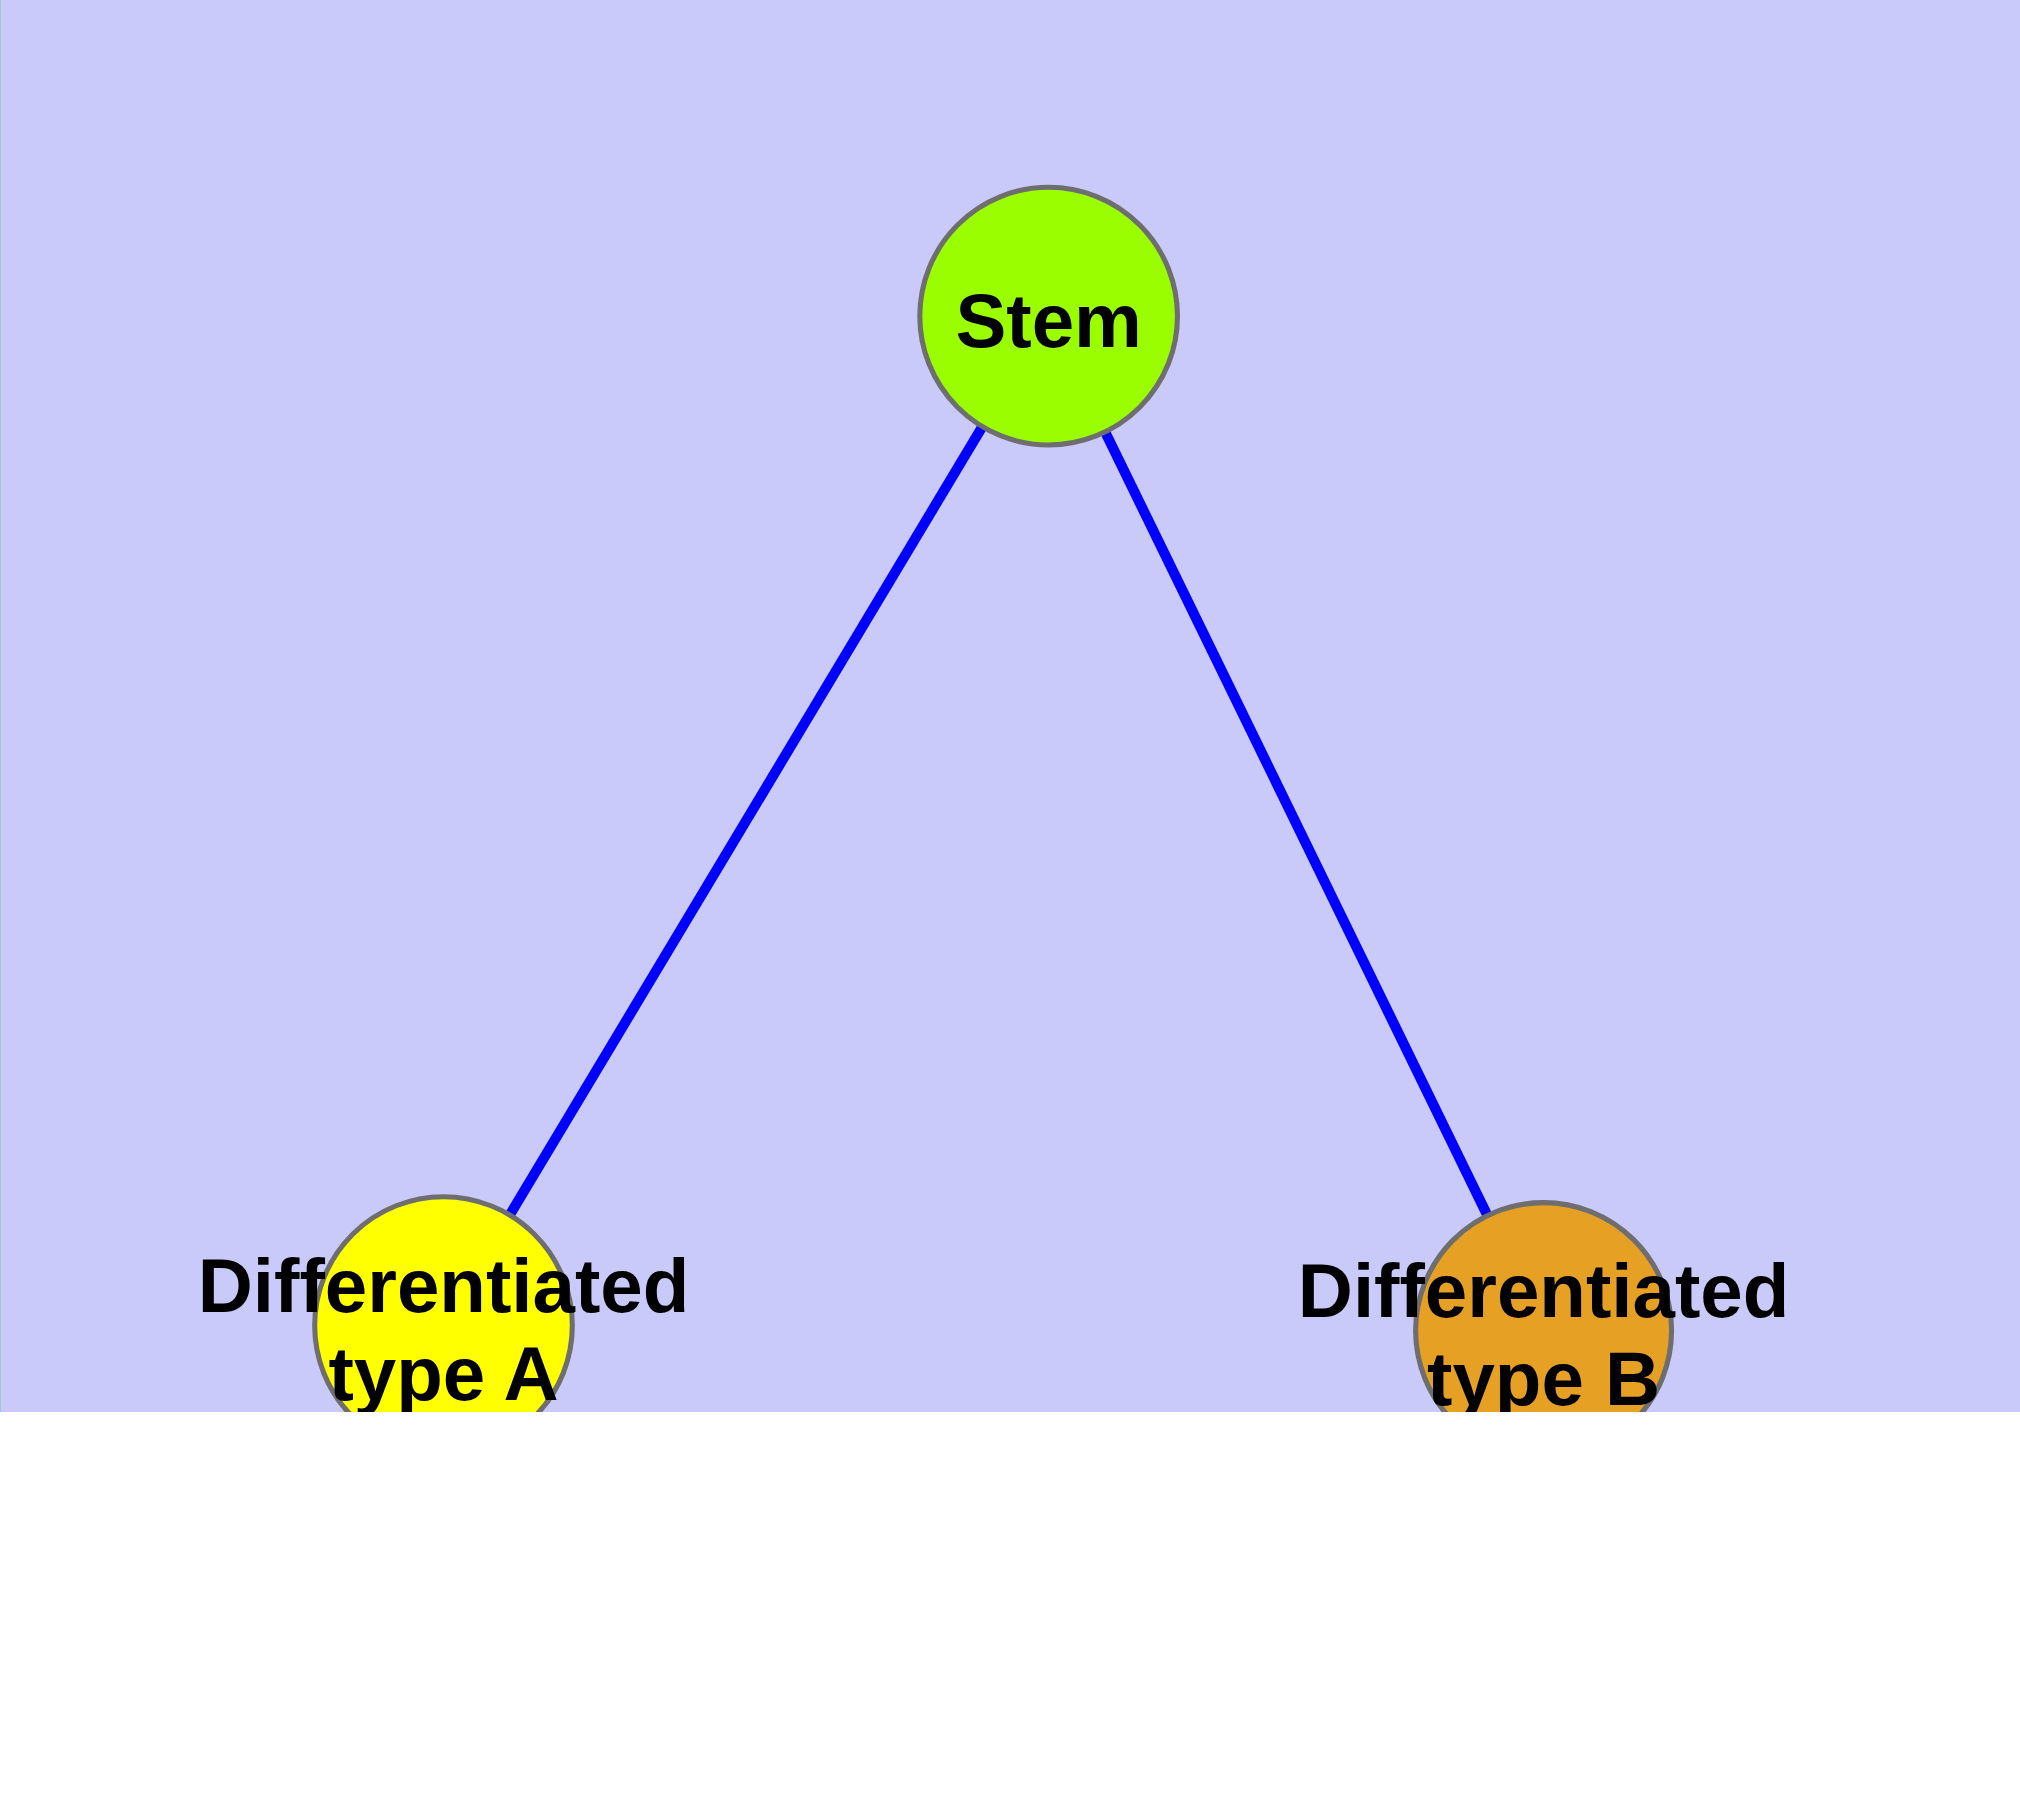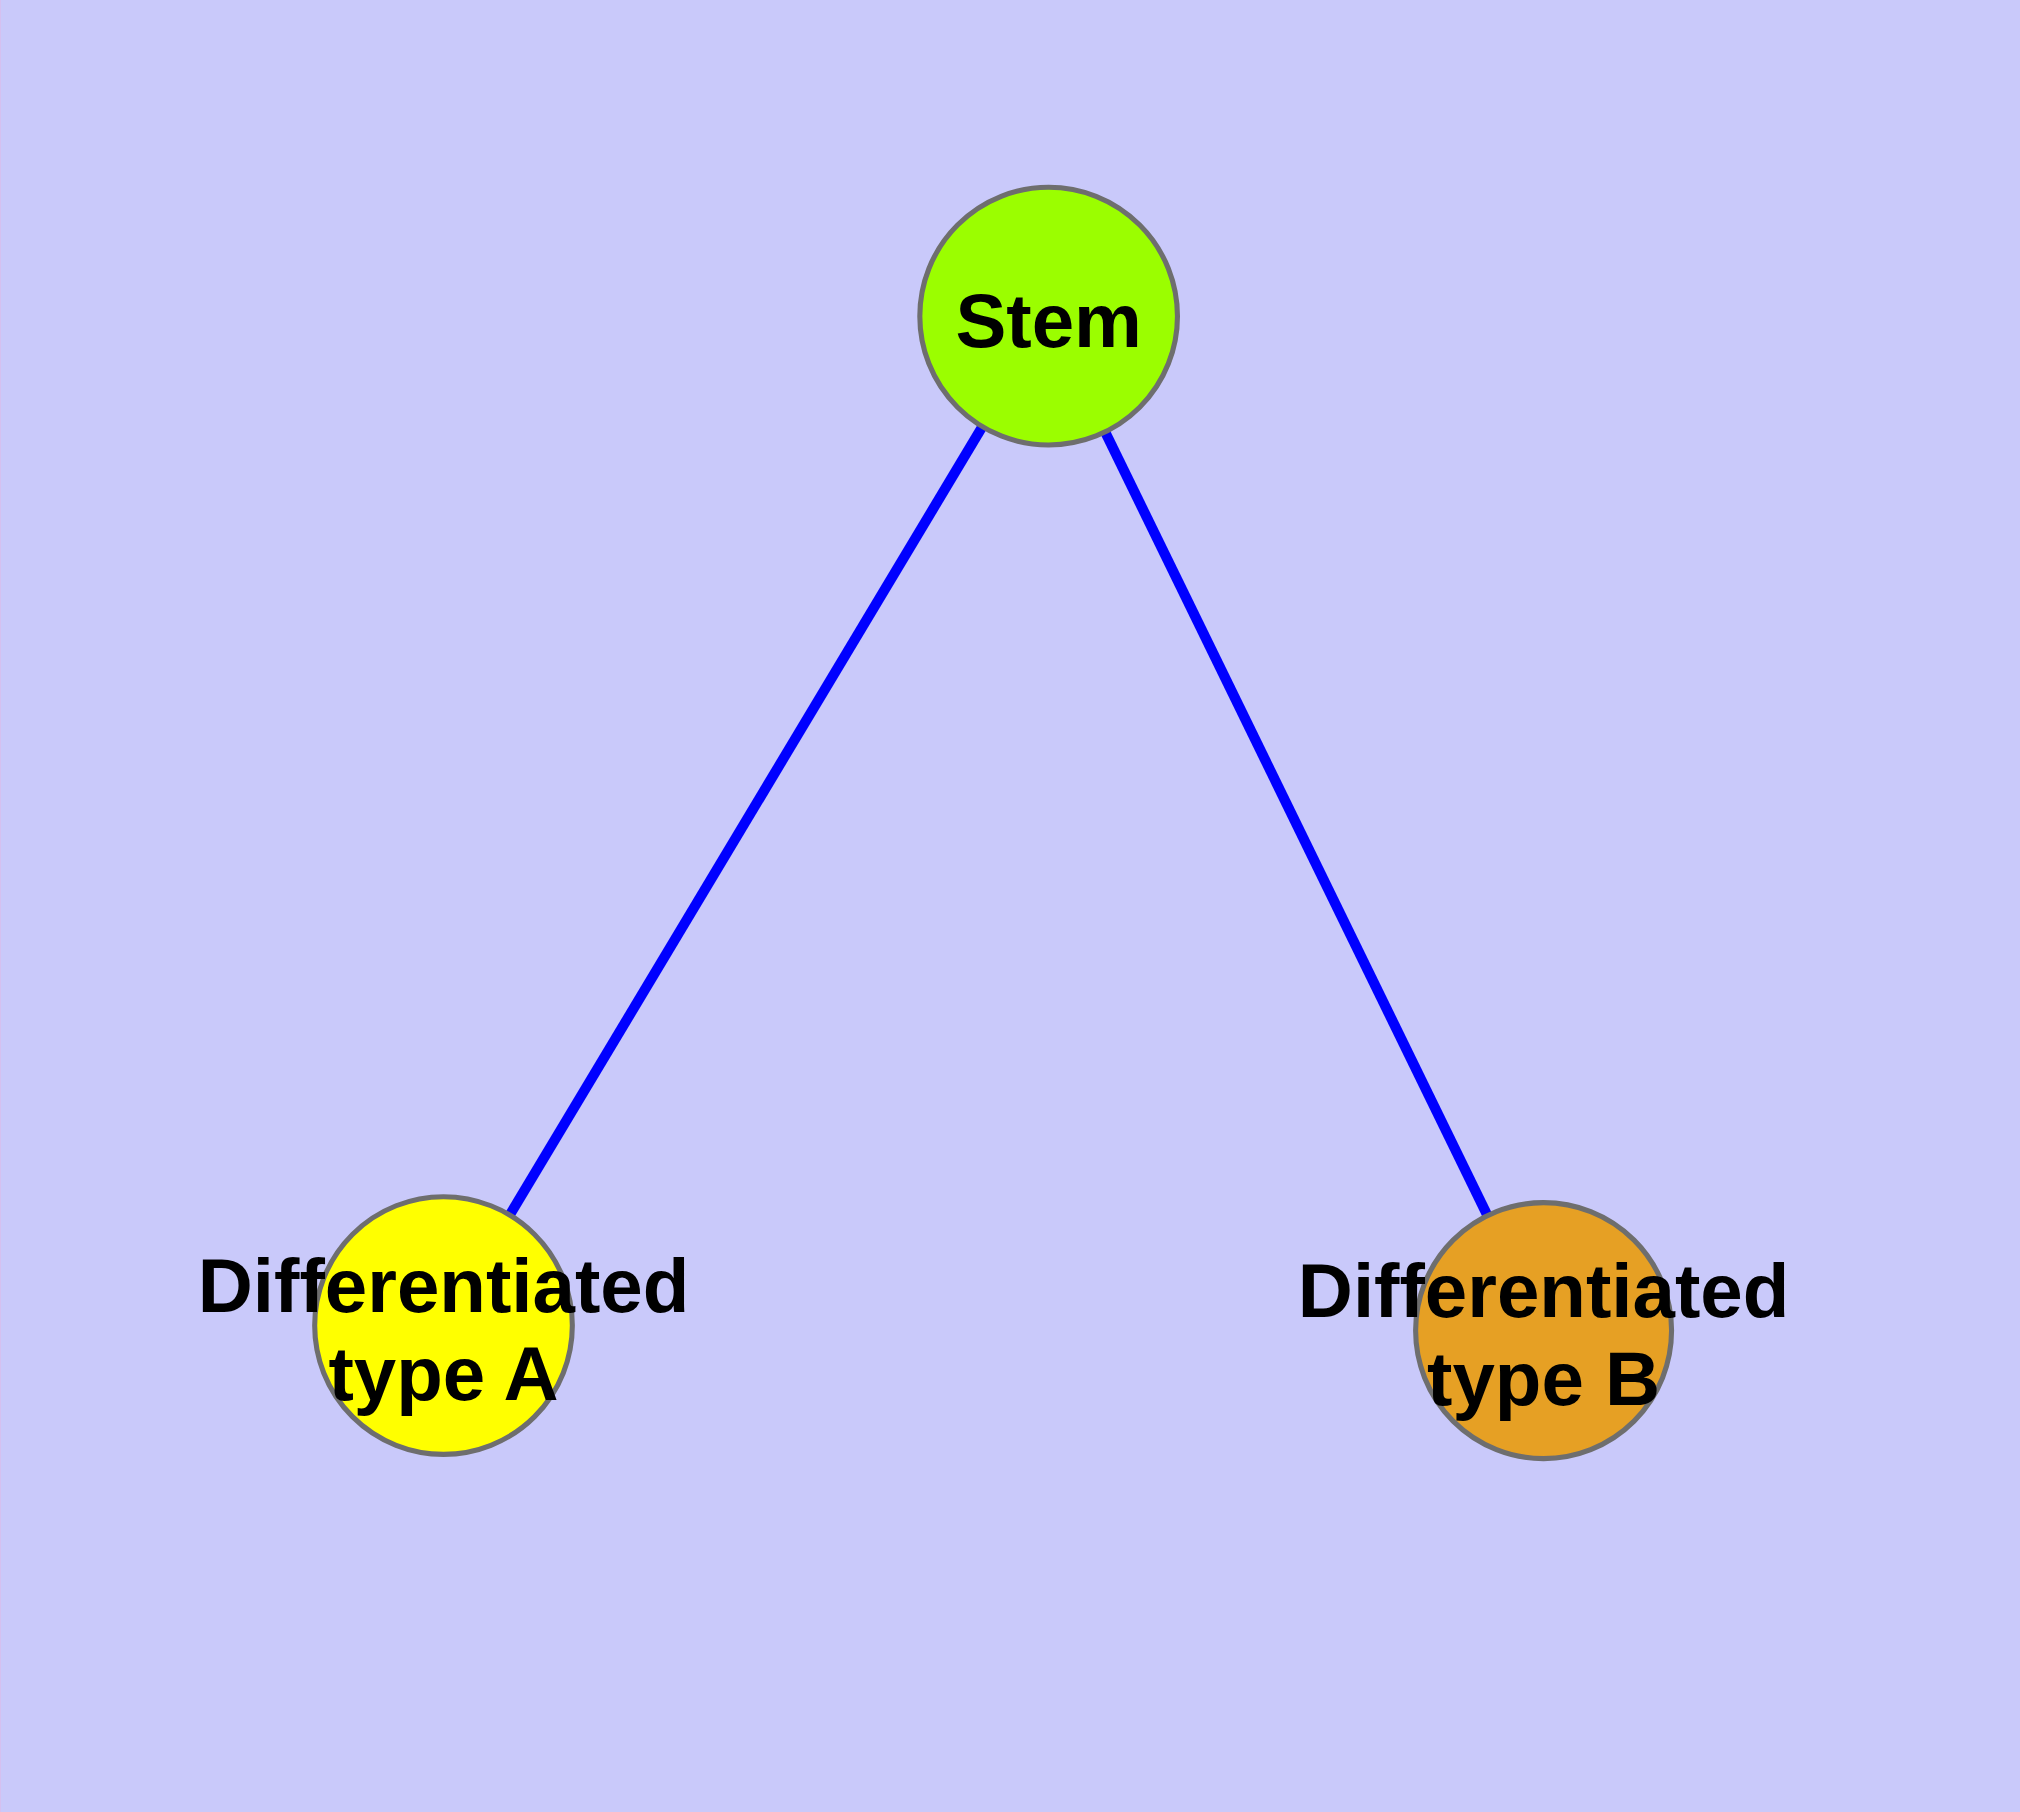--- a/index.html
+++ b/index.html
@@ -2,23 +2,23 @@
 <html style="font-size:13.6px"><head>
 <meta charset="utf-8">
 <style>
   html, body {
     margin: 0;
     padding: 0;
   }
   .canvas {
     position: relative;
     width: 2021px;
-    height: 1812px;
+    height: 1412px;
     overflow: hidden;
-    background: #f9a8d4;
+    background: #22c55e;
   }
   svg {
     display: block;
   }
   .edge {
     stroke-width: 12px;
     stroke-linecap: butt;
     fill: none;
   }
   .node-circle {

